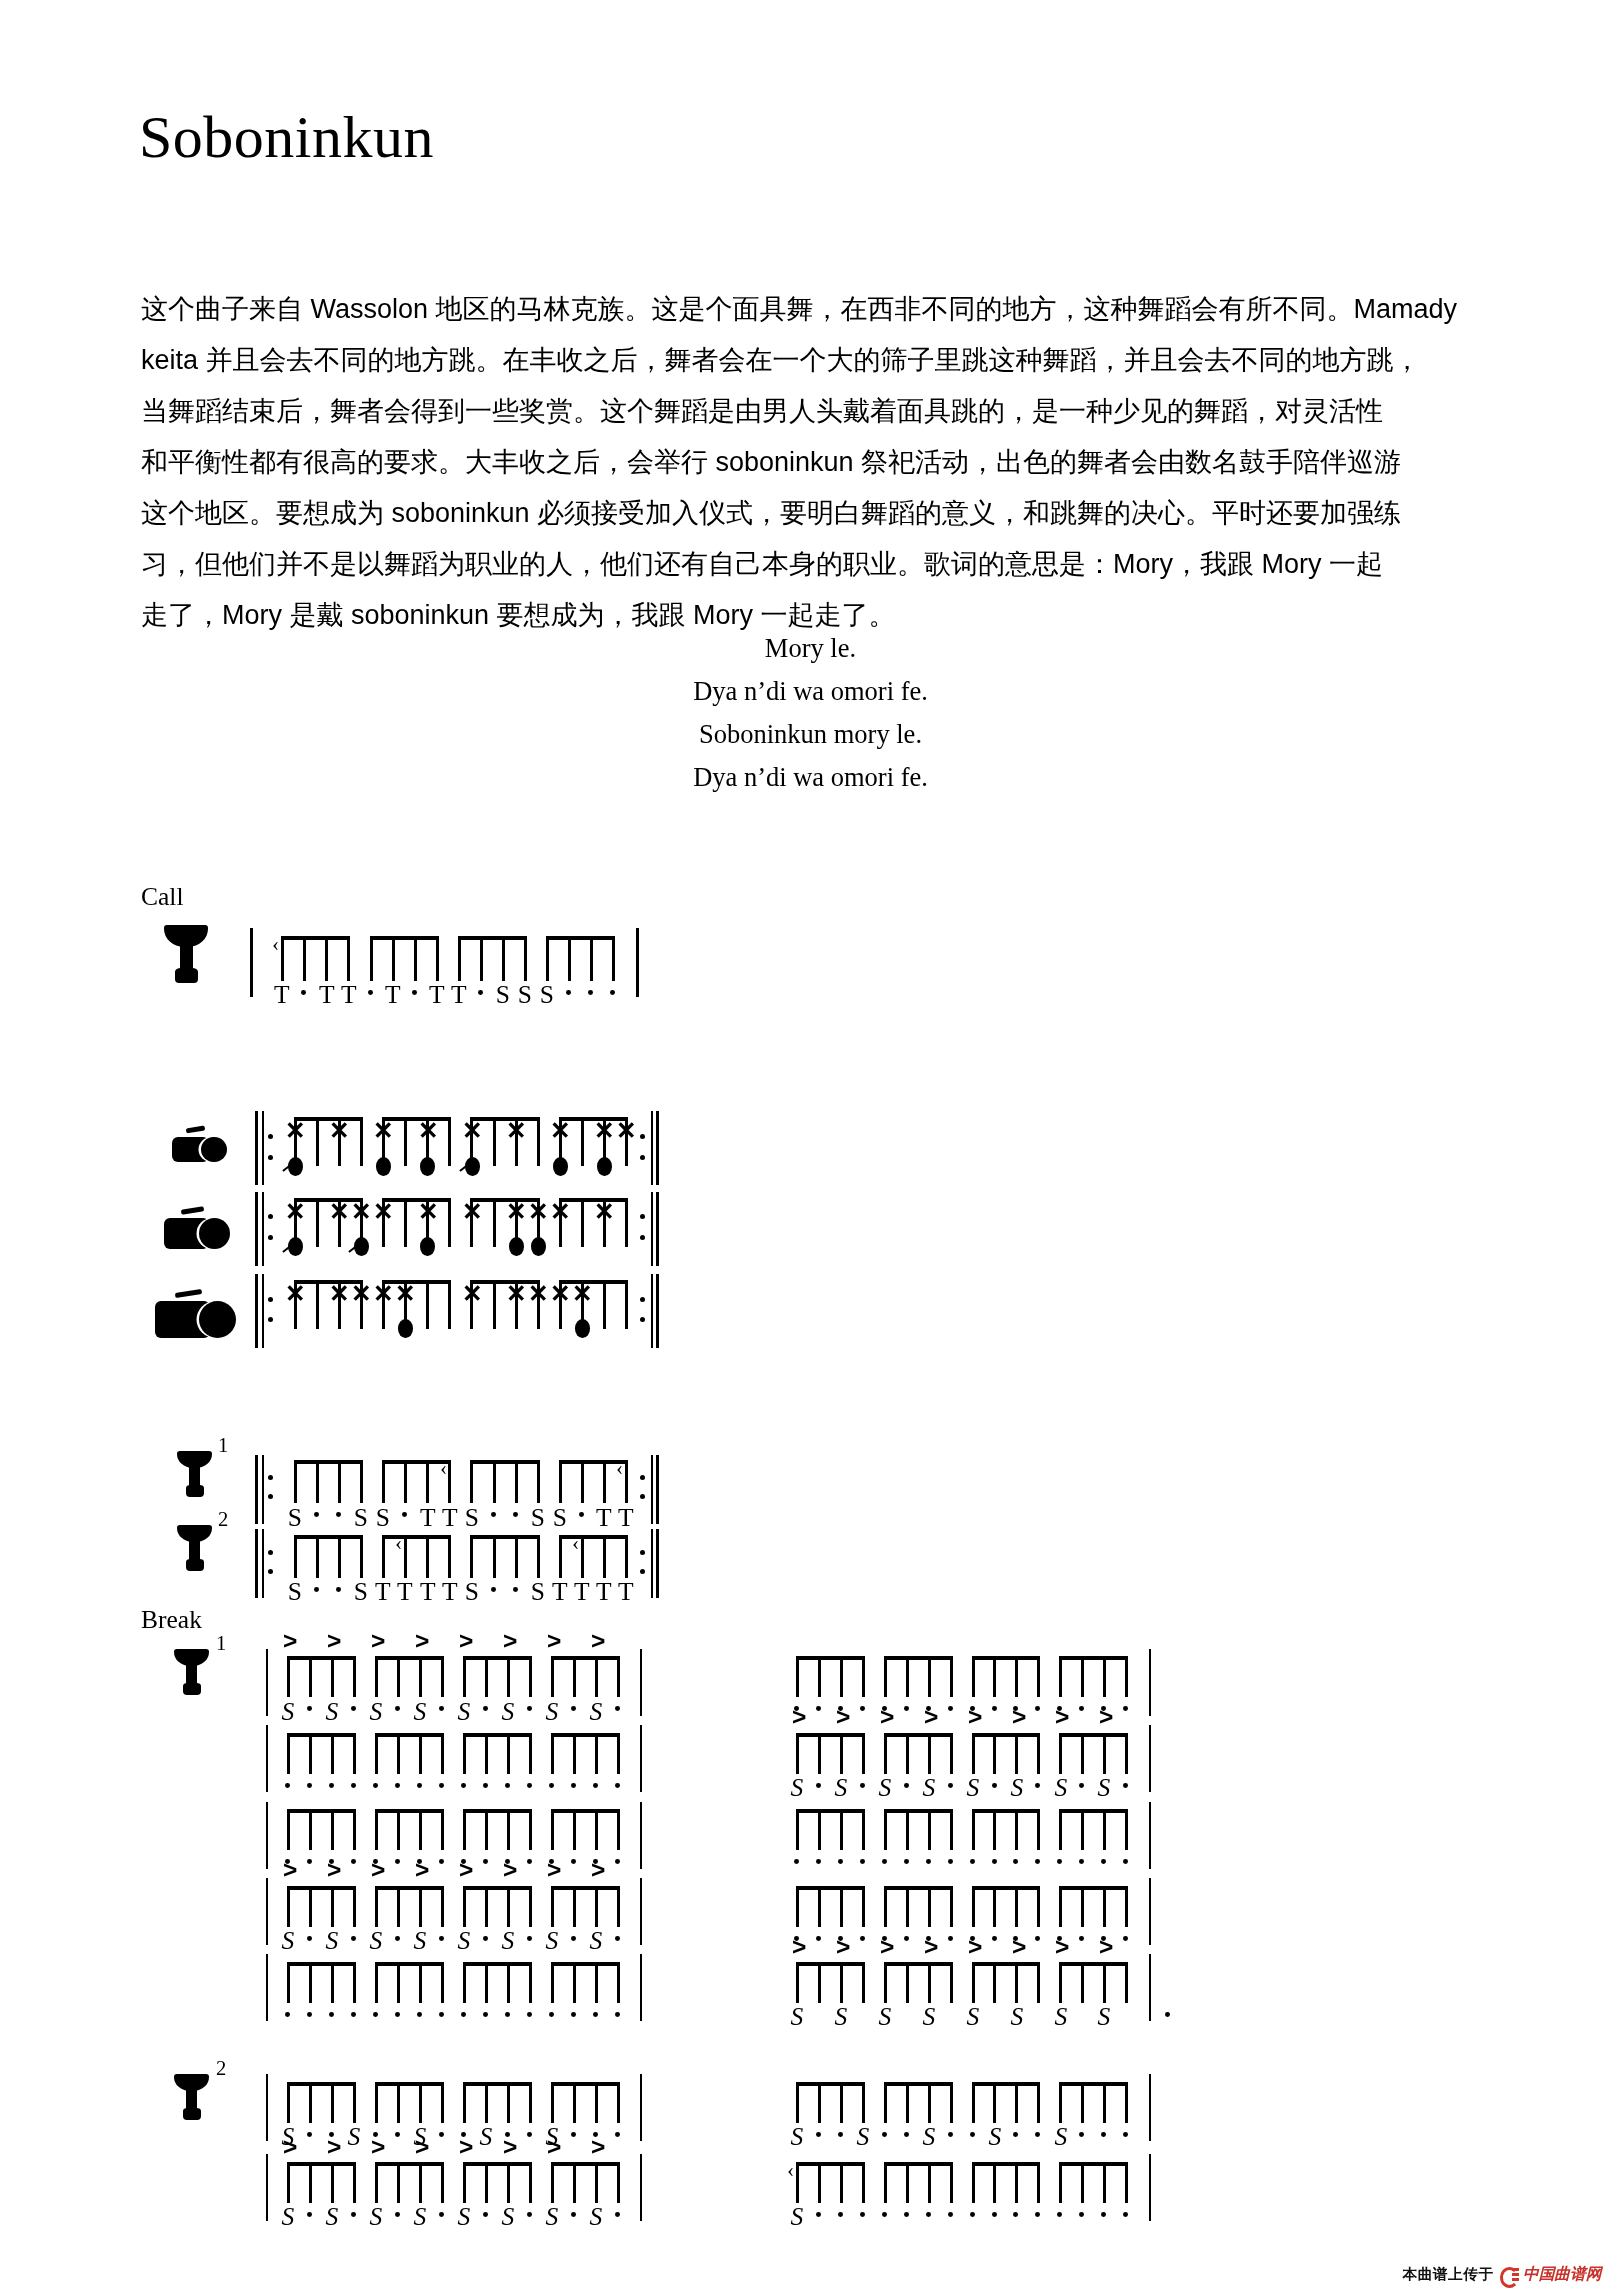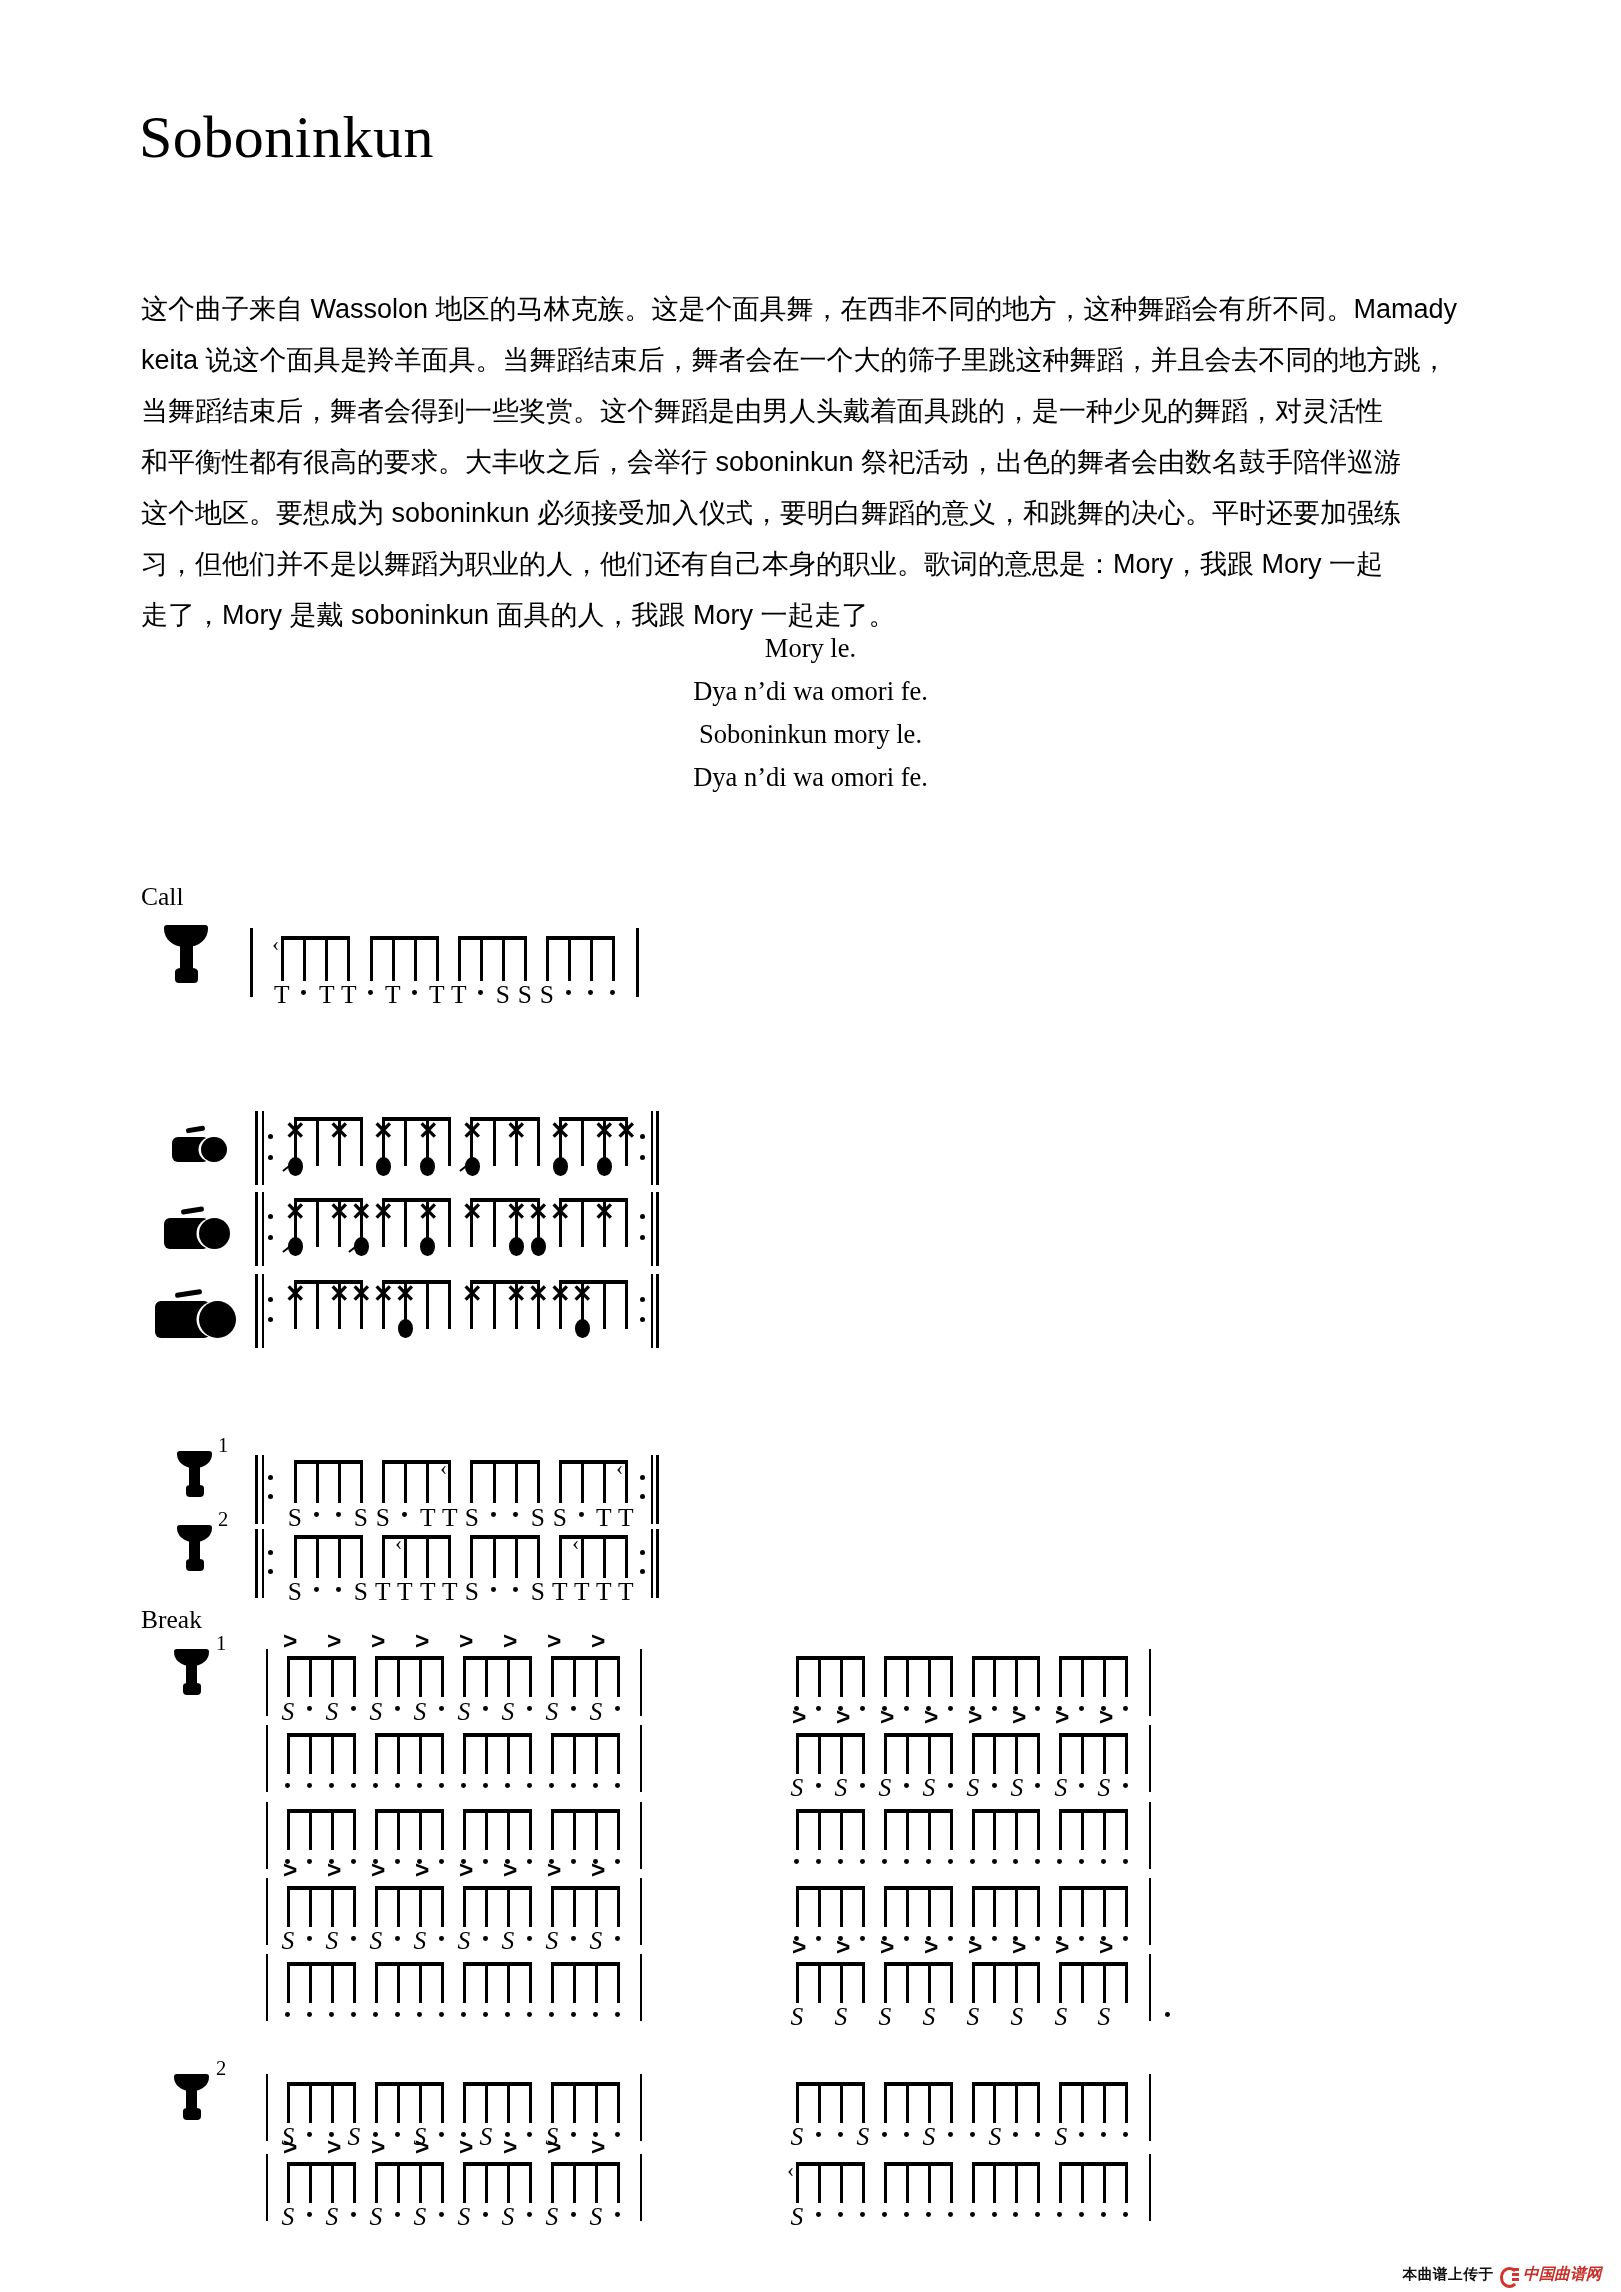--- a/index.html
+++ b/index.html
@@ -97,26 +97,26 @@
 </style>
 </head>
 <body>
 
 <div class="page">
 
   <div class="title">Soboninkun</div>
 
   <div class="intro">
     <span class="ln">这个曲子来自 Wassolon 地区的马林克族。这是个面具舞，在西非不同的地方，这种舞蹈会有所不同。Mamady</span>
-    <span class="ln">keita 说这个面具是羚羊面具。当舞蹈结束后，舞者会在一个大的筛子里跳这种舞蹈，并且会去不同的地方跳，</span>
+    <span class="ln">keita 并且会去不同的地方跳。在丰收之后，舞者会在一个大的筛子里跳这种舞蹈，并且会去不同的地方跳，</span>
     <span class="ln">当舞蹈结束后，舞者会得到一些奖赏。这个舞蹈是由男人头戴着面具跳的，是一种少见的舞蹈，对灵活性</span>
     <span class="ln">和平衡性都有很高的要求。大丰收之后，会举行 soboninkun 祭祀活动，出色的舞者会由数名鼓手陪伴巡游</span>
     <span class="ln">这个地区。要想成为 soboninkun 必须接受加入仪式，要明白舞蹈的意义，和跳舞的决心。平时还要加强练</span>
     <span class="ln">习，但他们并不是以舞蹈为职业的人，他们还有自己本身的职业。歌词的意思是：Mory，我跟 Mory 一起</span>
-    <span class="ln">走了，Mory 是戴 soboninkun 面具的人，我跟 Mory 一起走了。</span>
+    <span class="ln">走了，Mory 是戴 soboninkun 要想成为，我跟 Mory 一起走了。</span>
   </div>
 
   <div class="lyrics">
     <div>Mory le.</div>
     <div>Dya n’di wa omori fe.</div>
     <div>Soboninkun mory le.</div>
     <div>Dya n’di wa omori fe.</div>
   </div>
 
   <div class="seclabel" style="left:141px;top:882px;">Call</div>

